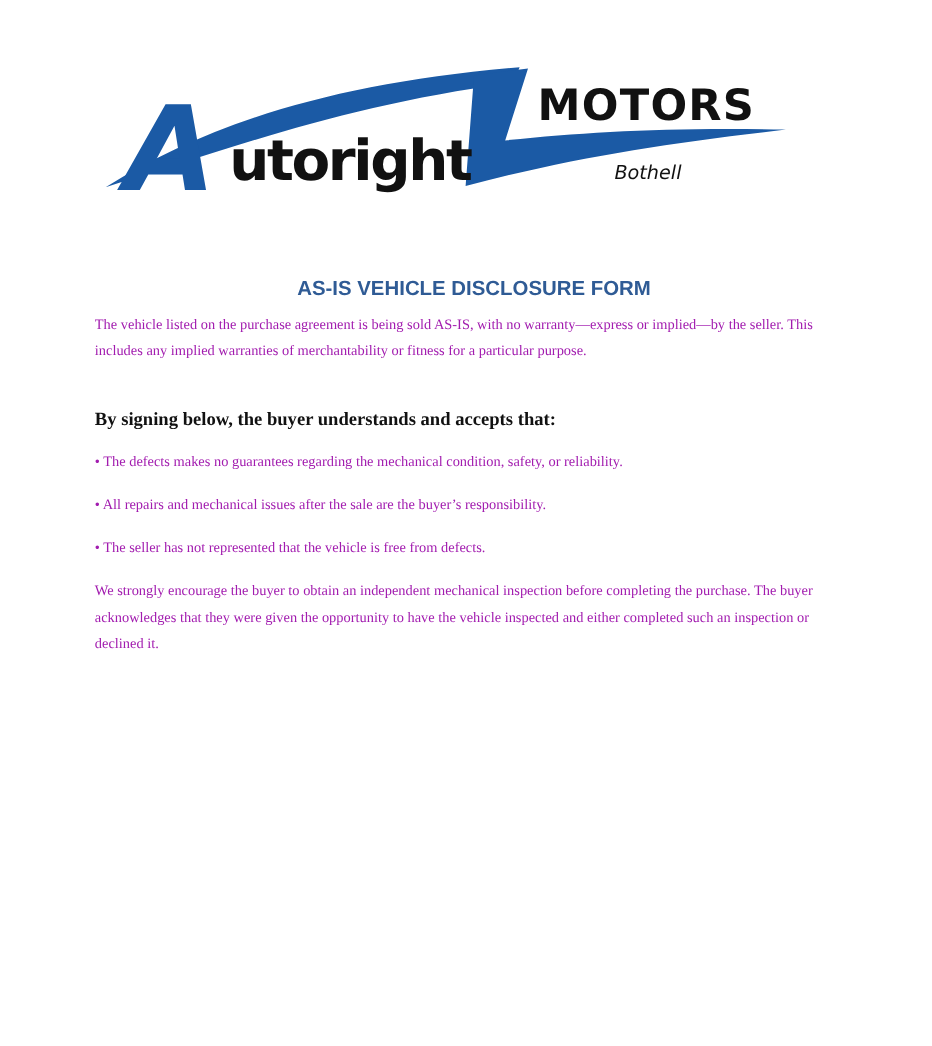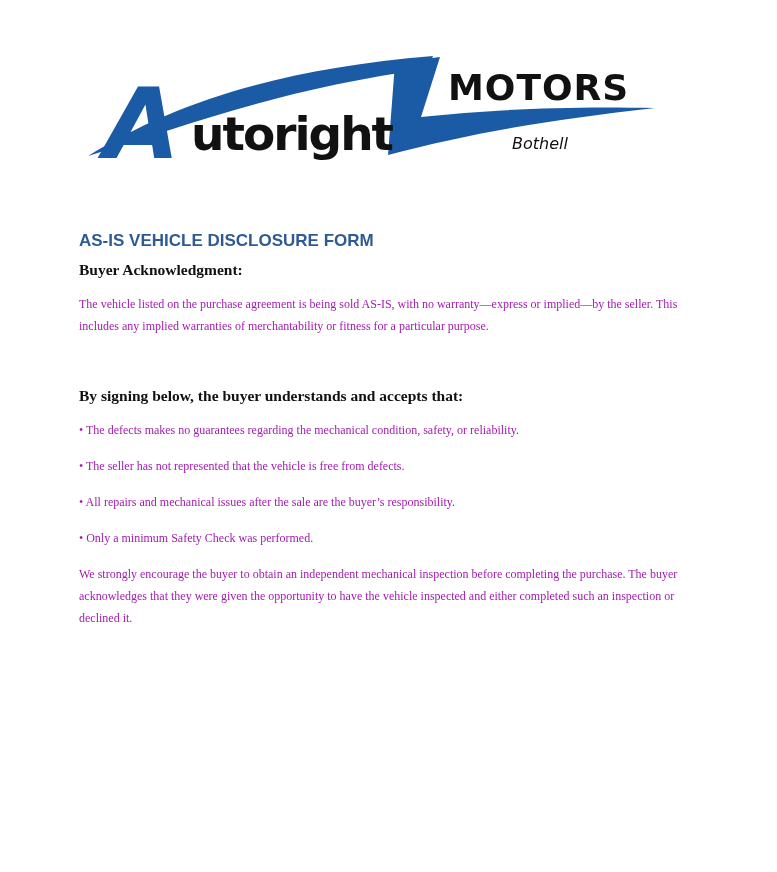--- a/index.html
+++ b/index.html
@@ -56,37 +56,38 @@
     top: 231px;
     width: 632px;
   }
   .doc-title {
     font-family: "Liberation Sans", sans-serif;
     font-weight: bold;
     font-size: 17px;
     line-height: 20px;
     color: #2f5b95;
     margin: 0 0 8px 0;
+    text-align: center;
   }
   .head {
     font-family: "Liberation Serif", serif;
     font-weight: bold;
     font-size: 15.5px;
     line-height: 22px;
     color: #111111;
     margin: 0 0 12px 0;
   }
   .para {
     font-family: "Liberation Serif", serif;
     font-size: 12px;
     line-height: 22px;
     color: #a21caf;
     margin: 0 0 14px 0;
   }
-  .gap { margin-top: 48px; }
+  .gap { margin-top: 36px; }
   .bullet .b { display: inline; }
 </style>
 </head>
 <body>
 
 <div class="page">
 
   <div class="logo">
     <svg viewBox="0 0 575 115" width="575" height="115">
 
@@ -99,27 +100,25 @@
       <text class="logo-rest" x="103" y="97">utoright</text>
       <text class="logo-motors" x="360" y="47">MOTORS</text>
       <text class="logo-city" x="424" y="96">Bothell</text>
     </svg>
   </div>
 
   <div class="content">
 
     <h1 class="doc-title">AS-IS VEHICLE DISCLOSURE FORM</h1>
 
-    <p class="head">Buyer Acknowledgment:</p>
     <p class="para">The vehicle listed on the purchase agreement is being sold AS-IS, with no warranty—express or implied—by the seller. This includes any implied warranties of merchantability or fitness for a particular purpose.</p>
 
     <p class="head gap">By signing below, the buyer understands and accepts that:</p>
 
     <p class="para bullet"><span class="b">•</span> <span>The defects makes no guarantees regarding the mechanical condition, safety, or reliability.</span></p>
+    <p class="para bullet"><span class="b">•</span> <span>All repairs and mechanical issues after the sale are the buyer’s responsibility.</span></p>
     <p class="para bullet"><span class="b">•</span> <span>The seller has not represented that the vehicle is free from defects.</span></p>
-    <p class="para bullet"><span class="b">•</span> <span>All repairs and mechanical issues after the sale are the buyer’s responsibility.</span></p>
-    <p class="para bullet"><span class="b">•</span> <span>Only a minimum Safety Check was performed.</span></p>
 
     <p class="para">We strongly encourage the buyer to obtain an independent mechanical inspection before completing the purchase. The buyer acknowledges that they were given the opportunity to have the vehicle inspected and either completed such an inspection or declined it.</p>
 
 
   </div>
 </div>
 
 </body></html>

